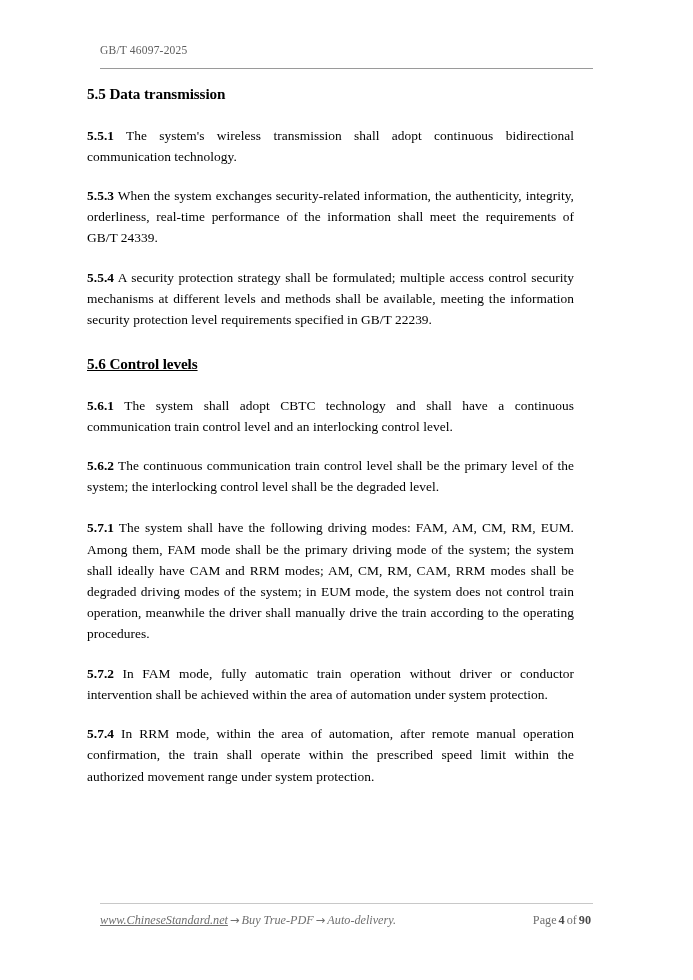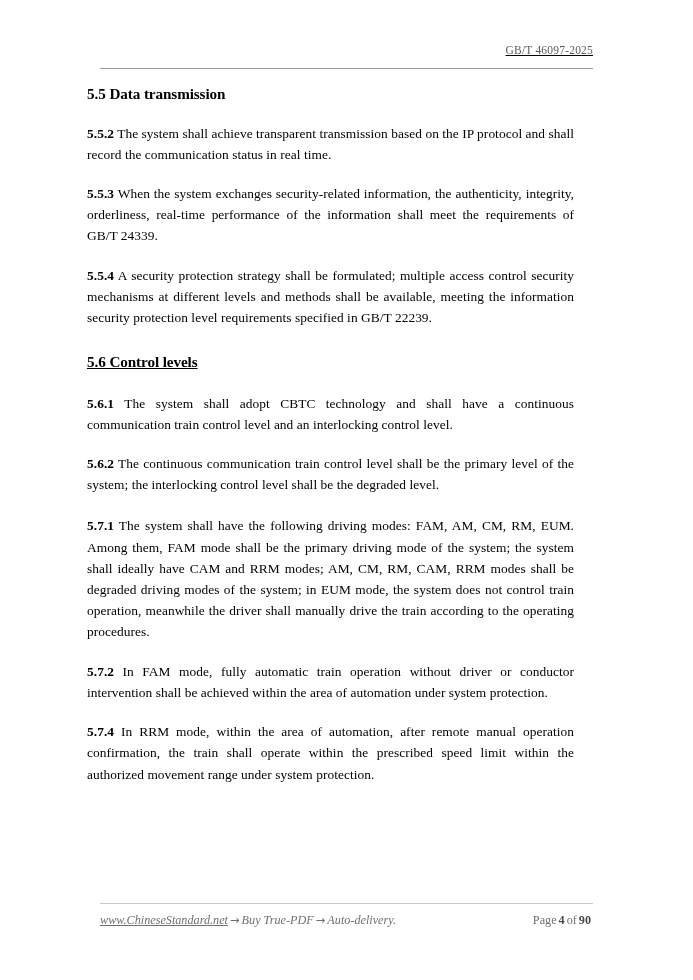--- a/index.html
+++ b/index.html
@@ -21,22 +21,21 @@
     height: 980px;
     box-sizing: border-box;
   }
 
   
   .header {
     position: absolute;
     left: 100px;
     top: 40px;
     width: 493px;
-    text-align: right;
-    text-decoration: underline;
+    text-align: left;
   }
   .header-text {
     font-size: 11.5px;
     color: #5d5d5d;
     letter-spacing: 0.2px;
   }
   .header-rule {
     position: absolute;
     left: 100px;
     top: 68px;
@@ -134,23 +133,23 @@
   <div class="header">
     <span class="header-text">GB/T 46097-2025</span>
   </div>
   <div class="header-rule"></div>
 
   <div class="content">
 
     <div class="heading-block">
       <h2 class="section-heading">5.5 Data transmission</h2>
     </div>
-    <p class="para">
-      <span class="num">5.5.2</span>
-      <span>The system shall achieve transparent transmission based on the IP protocol and shall record the communication status in real time.</span>
+    <p class="para first-after-heading">
+      <span class="num">5.5.1</span>
+      <span>The system's wireless transmission shall adopt continuous bidirectional communication technology.</span>
     </p>
     <p class="para">
       <span class="num">5.5.3</span>
       <span>When the system exchanges security-related information, the authenticity, integrity, orderliness, real-time performance of the information shall meet the requirements of GB/T 24339.</span>
     </p>
     <p class="para">
       <span class="num">5.5.4</span>
       <span>A security protection strategy shall be formulated; multiple access control security mechanisms at different levels and methods shall be available, meeting the information security protection level requirements specified in GB/T 22239.</span>
     </p>
 

